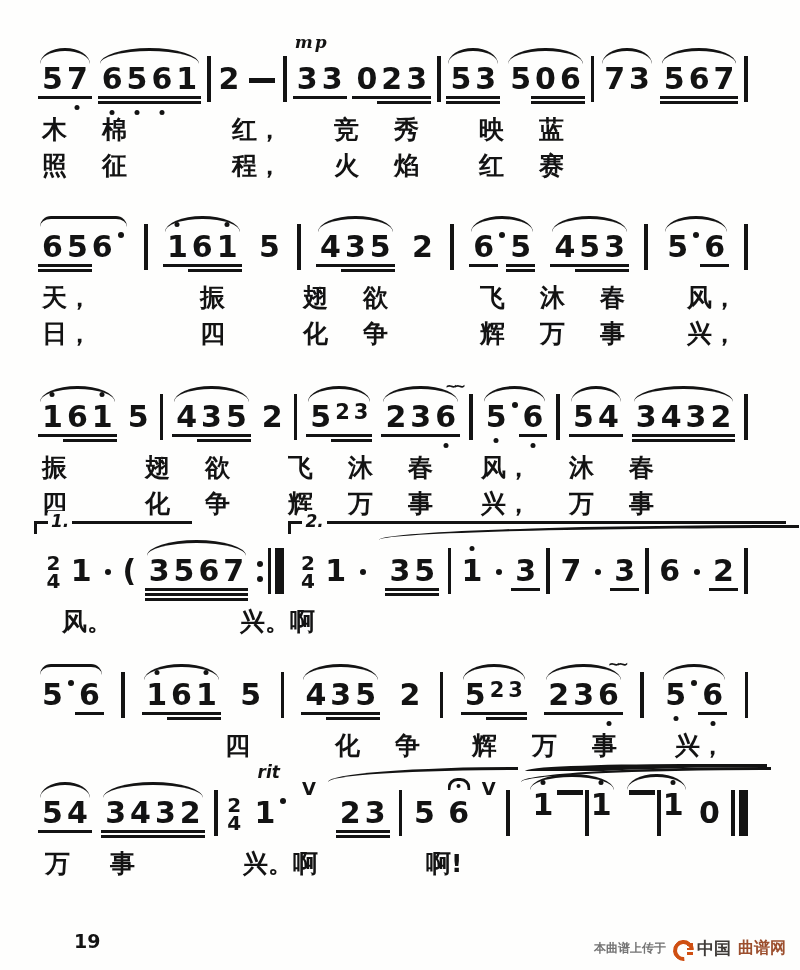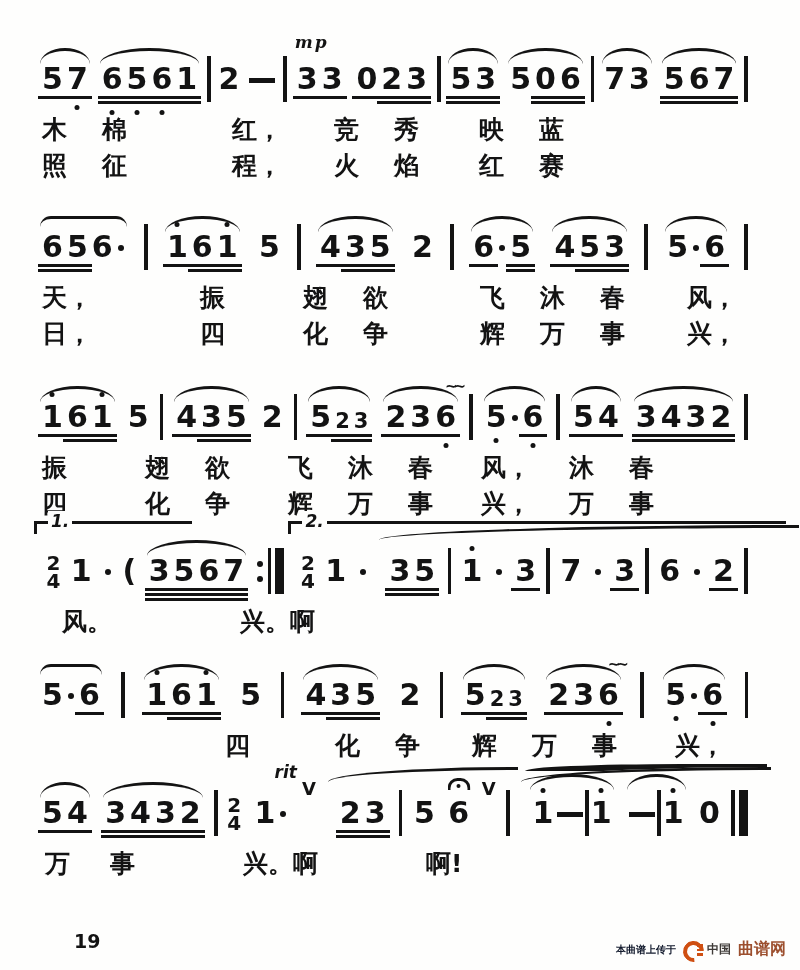--- a/index.html
+++ b/index.html
@@ -10,26 +10,26 @@
   
   .note{position:relative;display:inline-block;margin:0 2px;}
   .num{font-weight:700;font-size:30px;line-height:1;font-style:normal;display:block;}
   .note.sm .num{font-size:21px;}
   i{font-style:normal;}
   .hidot{position:absolute;top:-10px;left:50%;transform:translateX(-50%);width:5px;height:5px;border-radius:50%;background:#131313;}
   .lodot{position:absolute;left:50%;transform:translateX(-50%);width:5px;height:5px;border-radius:50%;background:#131313;}
   .ln{position:absolute;left:-4px;right:-4px;height:3px;background:#131313;}
   .ln.l1{bottom:-5px}.ln.l2{bottom:-10px}.ln.l3{bottom:-15px}
   
-  .grp{position:relative;display:inline-flex;align-items:flex-end;padding:16px 2px 0 2px;}
+  .grp{position:relative;display:inline-flex;padding:16px 2px 0 2px;}
   .arc{position:absolute;top:0;left:2px;right:2px;height:13px;border-top:3.5px solid #131313;border-radius:50% 50% 0 0 / 100% 100% 0 0;}
   .arc.flat{height:8px;border-radius:12px 12px 0 0;}
   .above{position:absolute;top:-14px;left:2px;font-weight:700;font-size:17px;line-height:1;}
   .above.dyn{font-style:italic;font-family:"DejaVu Serif",serif;letter-spacing:2px;}
-  .above.rit{font-style:italic;top:-18px;left:24px;}
+  .above.rit{font-style:italic;top:-18px;left:7px;}
   .mord{position:absolute;top:-9px;right:-2px;font-weight:700;font-size:15px;letter-spacing:-4px;}
   .ferm{position:absolute;top:-20px;left:50%;transform:translateX(-50%);width:17px;height:9px;border:3px solid #131313;border-bottom:none;border-radius:10px 10px 0 0;}
   .fdot{position:absolute;left:50%;top:3px;transform:translateX(-50%);width:4px;height:4px;background:#131313;border-radius:50%;}
   
   .bar{width:3.5px;height:46px;background:#131313;margin-bottom:-8px;}
   .bthin{display:inline-block;width:3.5px;height:46px;background:#131313;}
   .bthick{display:inline-block;width:9px;height:46px;background:#131313;}
   .fbar,.rep{display:inline-flex;align-items:flex-end;gap:4px;margin-bottom:-8px;}
   .rep .dots{display:inline-flex;flex-direction:column;justify-content:center;gap:9px;height:46px;margin-right:1px;}
   .rd{width:6px;height:6px;border-radius:50%;background:#131313;}
@@ -47,26 +47,26 @@
   .lslur.dbl .sline{box-shadow:0 -7px 0 -4px #131313;}
   
   .lyr-row{display:flex;margin:0 0 3px 4px;white-space:nowrap;}
   .lyr-row.first{margin-top:20px;}
   .lyr{font-size:25px;font-weight:700;line-height:1.3;}
   
   #s1{top:30px}#s2{top:198px}#s3{top:368px}#s4{top:522px}#s5{top:646px}#s6{top:764px}
   
   .pageno{position:absolute;left:74px;bottom:18px;font-size:19px;font-weight:700;}
   .wm{position:absolute;right:14px;bottom:10px;display:flex;align-items:center;gap:7px;}
-  .wm-text{font-size:10px;font-weight:700;color:#0f172a;}
+  .wm-text{font-size:12px;font-weight:700;color:#737373;}
   .logo{position:relative;width:17px;height:17px;}
   .logo .c{position:absolute;left:0;top:0;width:13px;height:13px;border:4px solid #cf4f12;border-right-color:transparent;border-radius:50%;transform:rotate(40deg);}
   .logo .bars{position:absolute;right:-3px;top:3px;display:flex;flex-direction:column;gap:2px;}
   .logo .bars i{width:6px;height:2.5px;background:#cf4f12;}
-  .brand-cn{font-size:12px;font-weight:700;color:#3f3b38;}
+  .brand-cn{font-size:17px;font-weight:700;color:#3f3b38;}
   .brand-rest{font-size:16px;font-weight:700;color:#9c4f2e;}
 </style>
 </head>
 <body>
 
 <div class="sheet">
   <div class="sys" id="s1">
       <div class="notes-row">
         <span class="grp">
           <i class="arc"></i>

